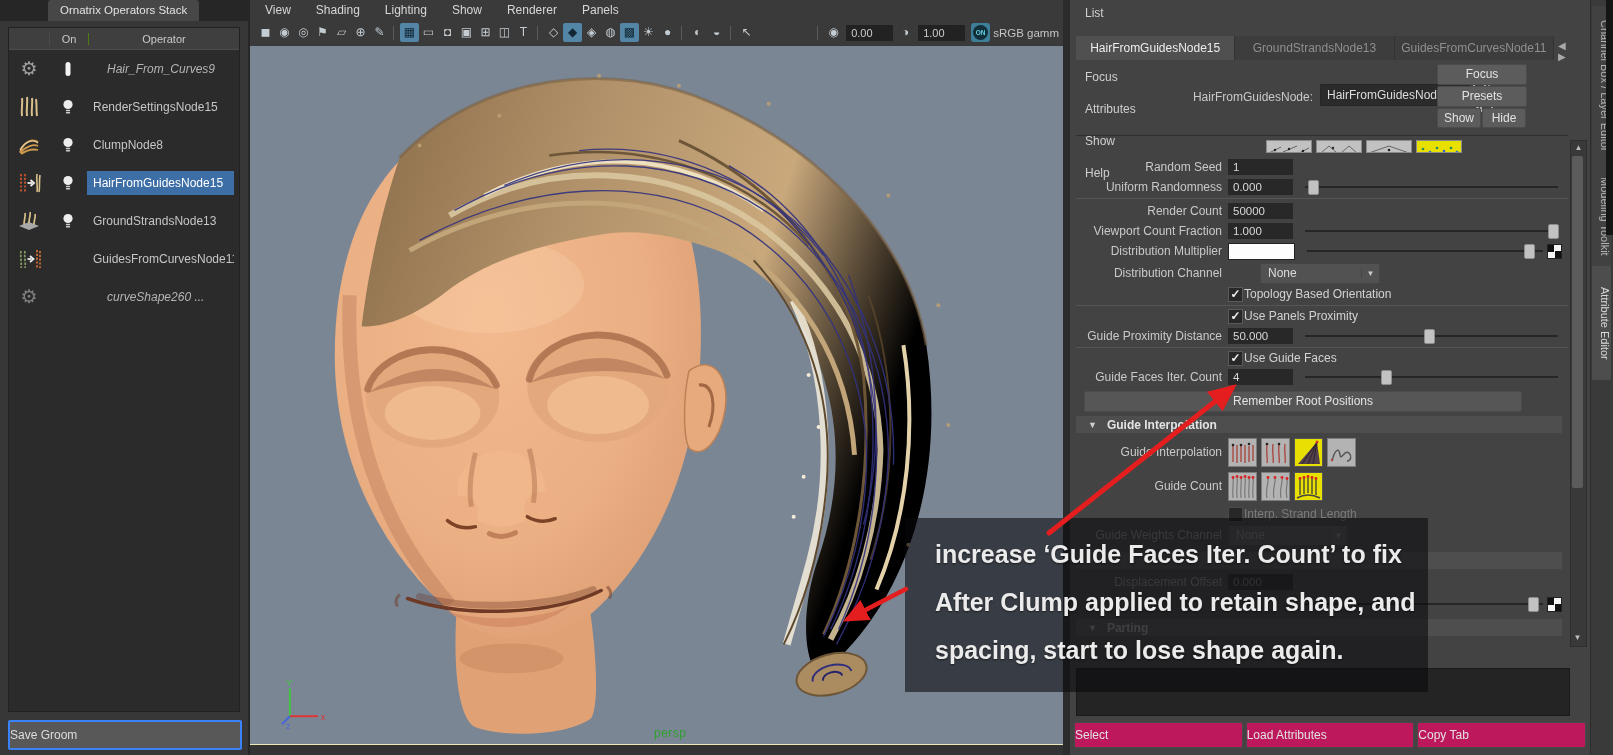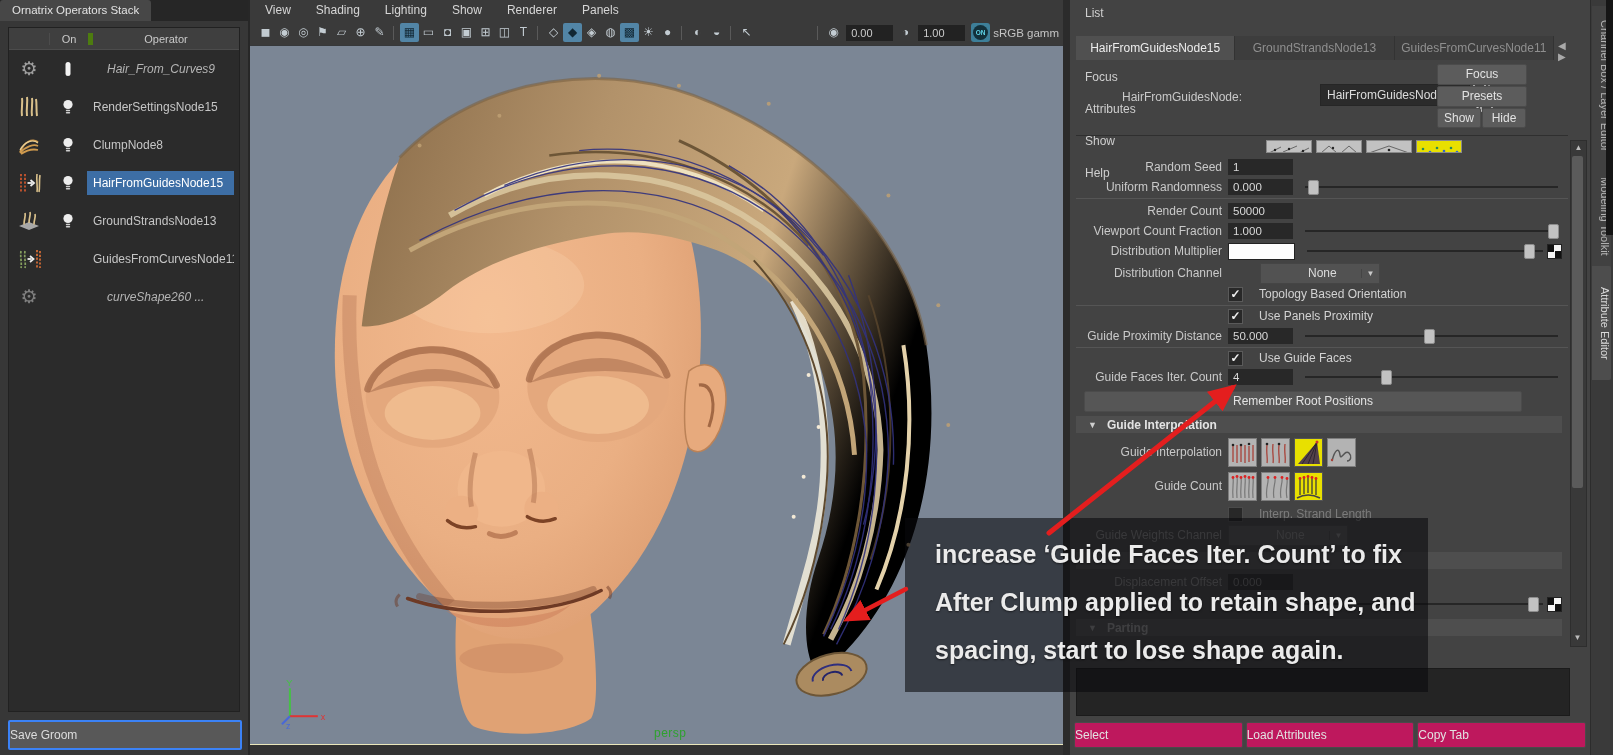--- a/index.html
+++ b/index.html
@@ -3,26 +3,26 @@
 <meta charset="utf-8">
 <style>
   html,body{margin:0;padding:0;background:#2e2e2e;}
   #app{position:relative;width:1613px;height:755px;background:#333;overflow:hidden;
        font-family:"Liberation Sans",sans-serif;user-select:none;}
   .abs{position:absolute;}
 
   
   #left-panel{position:absolute;left:0;top:0;width:248px;height:755px;background:#373737;border-right:2px solid #272727;}
   .lp-tabrow{height:21px;background:#262626;display:flex;}
-  .lp-tab{background:#474747;color:#e2e2e2;font-size:11.5px;padding:4px 12px 7px;border-radius:3px 3px 0 0;}
+  .lp-tab{background:#474747;color:#e2e2e2;font-size:11.5px;padding:4px 12px 7px;border-radius:3px 3px 0 0;margin-left:48px;}
   .lp-table{position:absolute;left:8px;top:27px;width:230px;height:683px;background:#2b2b2b;border:1px solid #212121;}
   .lp-header{display:flex;height:21px;background:#3f3f3f;border-bottom:1px solid #4c4c4c;color:#c9c9c9;font-size:11px;align-items:center;text-align:center;}
   .lp-h-icon{width:40px;}
   .lp-h-on{width:38px;border-left:1px solid #4c4c4c;}
-  .lp-h-op{flex:1;border-left:5px solid #4d7c0f;}
+  .lp-h-op{flex:1;border-left:1px solid #4d7c0f;}
   .op-row{display:flex;height:38px;align-items:center;}
   .op-icon{width:40px;display:flex;justify-content:center;align-items:center;}
   .op-on{width:38px;display:flex;justify-content:center;align-items:center;}
   .op-name{flex:1;color:#c6c6c6;font-size:12px;padding-left:6px;height:24px;line-height:24px;margin-right:5px;white-space:nowrap;overflow:hidden;}
   .op-name.sel{background:#3d6ea5;color:#fff;}
   .op-name.it{font-style:italic;color:#b5b5b5;padding-left:20px;}
   .gear{font-size:19px;color:#9f9f9f;line-height:20px;}
   #save-groom{position:absolute;left:8px;top:720px;width:230px;height:26px;background:#585858;border:2px solid #3b82f6;border-radius:2px;color:#dddddd;font-size:12px;line-height:26px;}
 
   
@@ -54,23 +54,23 @@
   .ae-scroll{position:absolute;left:6px;top:135px;width:492px;height:525px;border-top:1px solid #2f2f2f;}
   .arow{position:absolute;left:0;display:flex;align-items:center;height:18px;width:492px;}
   .albl{width:146px;text-align:right;color:#c9c9c9;font-size:12px;flex:none;white-space:nowrap;}
   .afield{width:60px;height:16px;background:#282828;color:#d8d8d8;font-size:11.5px;line-height:16px;padding-left:5px;margin-left:6px;flex:none;}
   .aswatch{width:65px;height:15px;background:#fdfdfd;border:1px solid #222;margin-left:6px;flex:none;}
   .aslider{position:relative;height:16px;flex:1;margin:0 10px 0 12px;}
   .aslider::before{content:"";position:absolute;left:0;right:0;top:7px;height:2px;background:#262626;}
   .sl-thumb{position:absolute;top:1px;width:9px;height:13px;background:#c2c2c2;border:1px solid #8d8d8d;border-radius:2px;}
   .ckr{width:13px;height:13px;flex:none;margin-right:6px;background:conic-gradient(#f5f5f5 0 25%,#111 0 50%,#f5f5f5 0 75%,#111 0);border:1px solid #222;}
   .cbox{width:13px;height:13px;background:#282828;border:1px solid #5a5a5a;margin-left:152px;flex:none;color:#f0f0f0;font-size:12px;line-height:12px;text-align:center;font-weight:bold;}
-  .cklabel{color:#d2d2d2;font-size:12px;margin-left:16px;}
+  .cklabel{color:#d2d2d2;font-size:12px;margin-left:1px;}
   .addl{width:118px;height:19px;background:#525252;margin-left:6px;display:flex;align-items:center;border:1px solid #454545;flex:none;}
-  .addl span{flex:1;color:#dcdcdc;font-size:12px;padding-left:7px;margin-left:40px;}
+  .addl span{flex:1;color:#dcdcdc;font-size:12px;padding-left:7px;}
   .addl i{width:17px;text-align:center;color:#c9c9c9;font-size:8px;font-style:normal;border-left:1px solid #454545;}
   .asec{position:absolute;left:0;width:486px;height:17px;background:#4e4e4e;display:flex;align-items:center;}
   .asec i{color:#cfcfcf;font-size:9px;font-style:normal;margin:0 10px 0 12px;}
   .asec b{color:#e3e3e3;font-size:12px;font-weight:bold;}
   .athumbs{display:flex;gap:4px;margin-left:152px;}
   .thumb{width:29px;height:29px;background:#b3b3b3;border:1px solid #7d7d7d;box-sizing:border-box;}
   .thumb.sel{background:#e8e000;border-color:#555;}
   .dthumb{width:46px;height:13px;background:#c2c2c2;border:1px solid #8a8a8a;box-sizing:border-box;overflow:hidden;}
   .dthumb.sel{background:#e8e000;}
   .dim .albl, .albl.dm{color:#7b7b7b;}
@@ -396,21 +396,21 @@
       <span>Help</span>
     </div>
 
     <div class="ae-tabs">
       <div class="ae-tab active">HairFromGuidesNode15</div>
       <div class="ae-tab">GroundStrandsNode13</div>
       <div class="ae-tab">GuidesFromCurvesNode11</div>
     </div>
     <div class="ae-tab-arrows">◀ ▶</div>
 
-    <div class="ae-lbl" style="left:52px;top:90px;width:180px;">HairFromGuidesNode:</div>
+    <div class="ae-lbl" style="left:63px;top:90px;width:180px;text-align:right;">HairFromGuidesNode:</div>
     <div class="ae-input" style="left:250px;top:84px;width:142px;height:20px;line-height:20px;padding-left:6px;">HairFromGuidesNode15</div>
     <div class="abs" style="left:402px;top:80px;">
       <svg width="22" height="16">
           <rect x="2" y="3" width="11" height="10" fill="none" stroke="#c9c9c9" stroke-width="1.5"></rect>
           <path d="M13,8 h6 M16.5,5.5 L19,8 L16.5,10.5" stroke="#c9c9c9" stroke-width="1.5" fill="none"></path>
         </svg>
     </div>
     <div class="abs" style="left:402px;top:98px;">
       <svg width="22" height="16">
           <rect x="9" y="3" width="11" height="10" fill="none" stroke="#c9c9c9" stroke-width="1.5"></rect>

